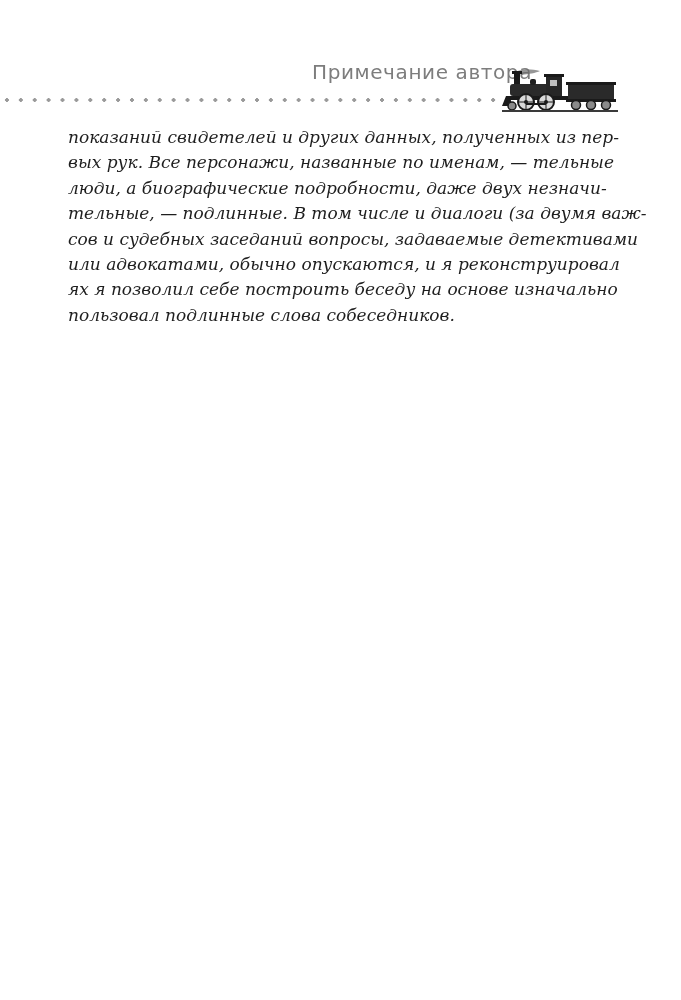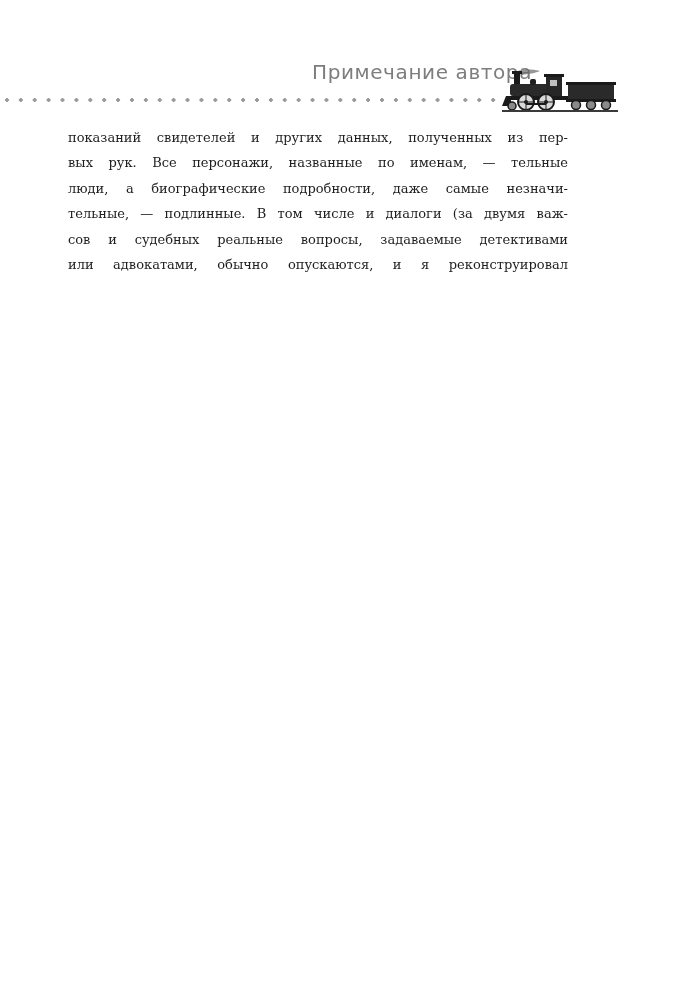--- a/index.html
+++ b/index.html
@@ -48,24 +48,25 @@
       top: 66px;
       width: 116px;
       height: 46px;
     }
     .body-text {
       position: absolute;
       left: 68px;
       top: 125px;
       width: 500px;
       font-family: "DejaVu Serif", "Liberation Serif", serif;
-      font-size: 13px;
+      font-size: 17px;
       line-height: 25.4px;
       color: #1e1e1e;
       margin: 0;
+      font-style: italic;
     }
     .body-line {
       display: block;
       white-space: nowrap;
       text-align: justify;
       text-align-last: justify;
       height: 25.4px;
     }
     .body-line.last {
       text-align-last: left;
@@ -118,17 +119,19 @@
   <circle cx="74" cy="39" r="4.5" fill="#8a8a8a" stroke="#1a1a1a" stroke-width="1.5"></circle>
   <circle cx="89" cy="39" r="4.5" fill="#8a8a8a" stroke="#1a1a1a" stroke-width="1.5"></circle>
   <circle cx="104" cy="39" r="4.5" fill="#8a8a8a" stroke="#1a1a1a" stroke-width="1.5"></circle>
 
   <rect x="0" y="44" width="116" height="2" fill="#3a3a3a"></rect>
 </svg>
 
 <div class="body-text">
   <span class="body-line">показаний свидетелей и других данных, полученных из пер-</span>
   <span class="body-line">вых рук. Все персонажи, названные по именам, — тельные</span>
-  <span class="body-line">люди, а биографические подробности, даже самые незначи-</span>
+  <span class="body-line">люди, а биографические подробности, даже двух незначи-</span>
   <span class="body-line">тельные, — подлинные. В том числе и диалоги (за двумя важ-</span>
-  <span class="body-line">сов и судебных реальные вопросы, задаваемые детективами</span>
+  <span class="body-line">сов и судебных заседаний вопросы, задаваемые детективами</span>
   <span class="body-line">или адвокатами, обычно опускаются, и я реконструировал</span>
+  <span class="body-line">ях я позволил себе построить беседу на основе изначально</span>
+  <span class="body-line last">пользовал подлинные слова собеседников.</span>
 </div>
 
 </body></html>

